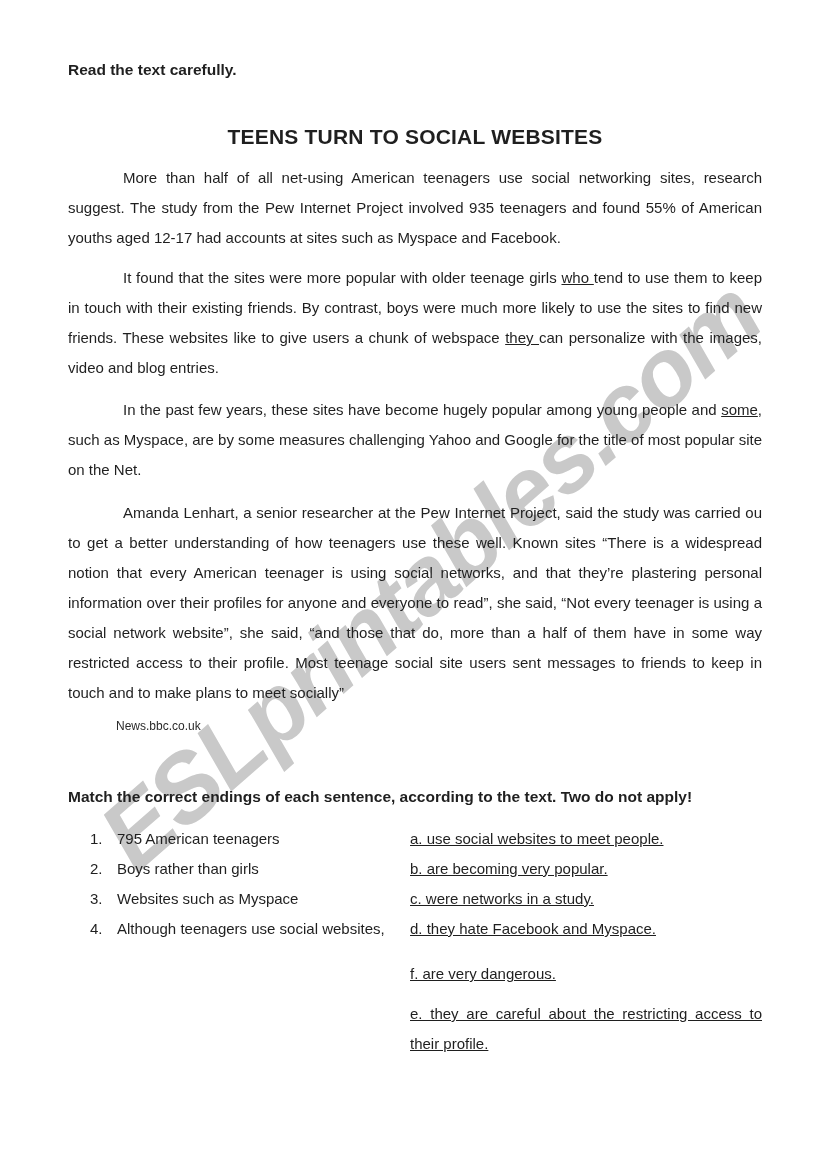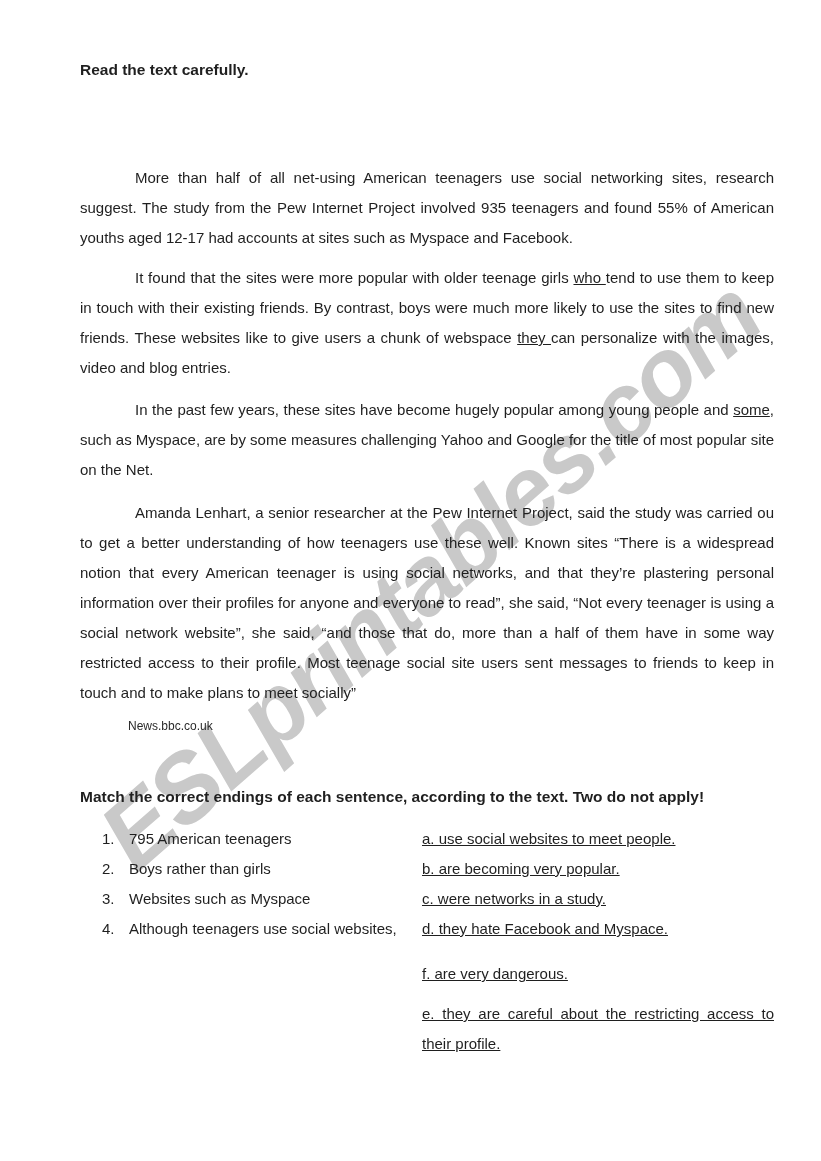--- a/index.html
+++ b/index.html
@@ -19,21 +19,21 @@
     font-weight:bold;
     font-style:italic;
     color:#c9c9c9;
     white-space:nowrap;
     z-index:0;
     letter-spacing:-2px;
     user-select:none;
   }
   .content-block{
     position:absolute;
-    left:80px;
+    left:68px;
     width:694px;
     z-index:1;
   }
   .read-instruction{
     top:55px;
     font-weight:bold;
     font-size:15.5px;
     line-height:30px;
   }
   .doc-title{
@@ -108,20 +108,21 @@
 </style>
 </head>
 <body>
 
 <div class="page">
 
   <div class="watermark">ESLprintables.com</div>
 
   <div class="content-block read-instruction">Read the text carefully.</div>
 
+  <div class="content-block doc-title">TEENS TURN TO SOCIAL WEBSITES</div>
 
   <p class="content-block para p1"><span>More than half of all net-using American teenagers use social networking sites, research suggest. The study from the Pew Internet Project involved 935 teenagers and found 55% of American youths aged 12-17 had accounts at sites such as Myspace and Facebook.</span></p>
   <p class="content-block para p2"><span>It found that the sites were more popular with older teenage girls </span><span class="u">who </span><span>tend to use them to keep in touch with their existing friends. By contrast, boys were much more likely to use the sites to find new friends. These websites like to give users a chunk of webspace </span><span class="u">they </span><span>can personalize with the images, video and blog entries.</span></p>
   <p class="content-block para p3"><span>In the past few years, these sites have become hugely popular among young people and </span><span class="u">some</span><span>, such as Myspace, are by some measures challenging Yahoo and Google for the title of most popular site on the Net.</span></p>
   <p class="content-block para p4"><span>Amanda Lenhart, a senior researcher at the Pew Internet Project, said the study was carried ou to get a better understanding of how teenagers use these well. Known sites “There is a widespread notion that every American teenager is using social networks, and that they’re plastering personal information over their profiles for anyone and everyone to read”, she said, “Not every teenager is using a social network website”, she said, “and those that do, more than a half of them have in some way restricted access to their profile. Most teenage social site users sent messages to friends to keep in touch and to make plans to meet socially”</span></p>
 
   <div class="content-block source-line">News.bbc.co.uk</div>
 
   <div class="content-block match-instruction">Match the correct endings of each sentence, according to the text. Two do not apply!</div>
 

